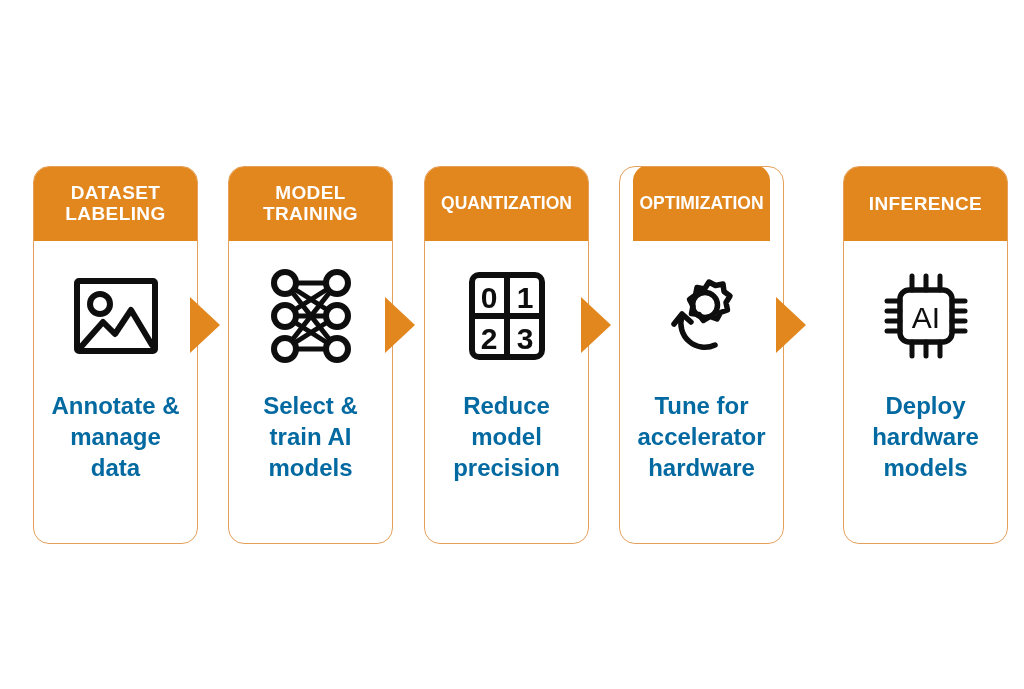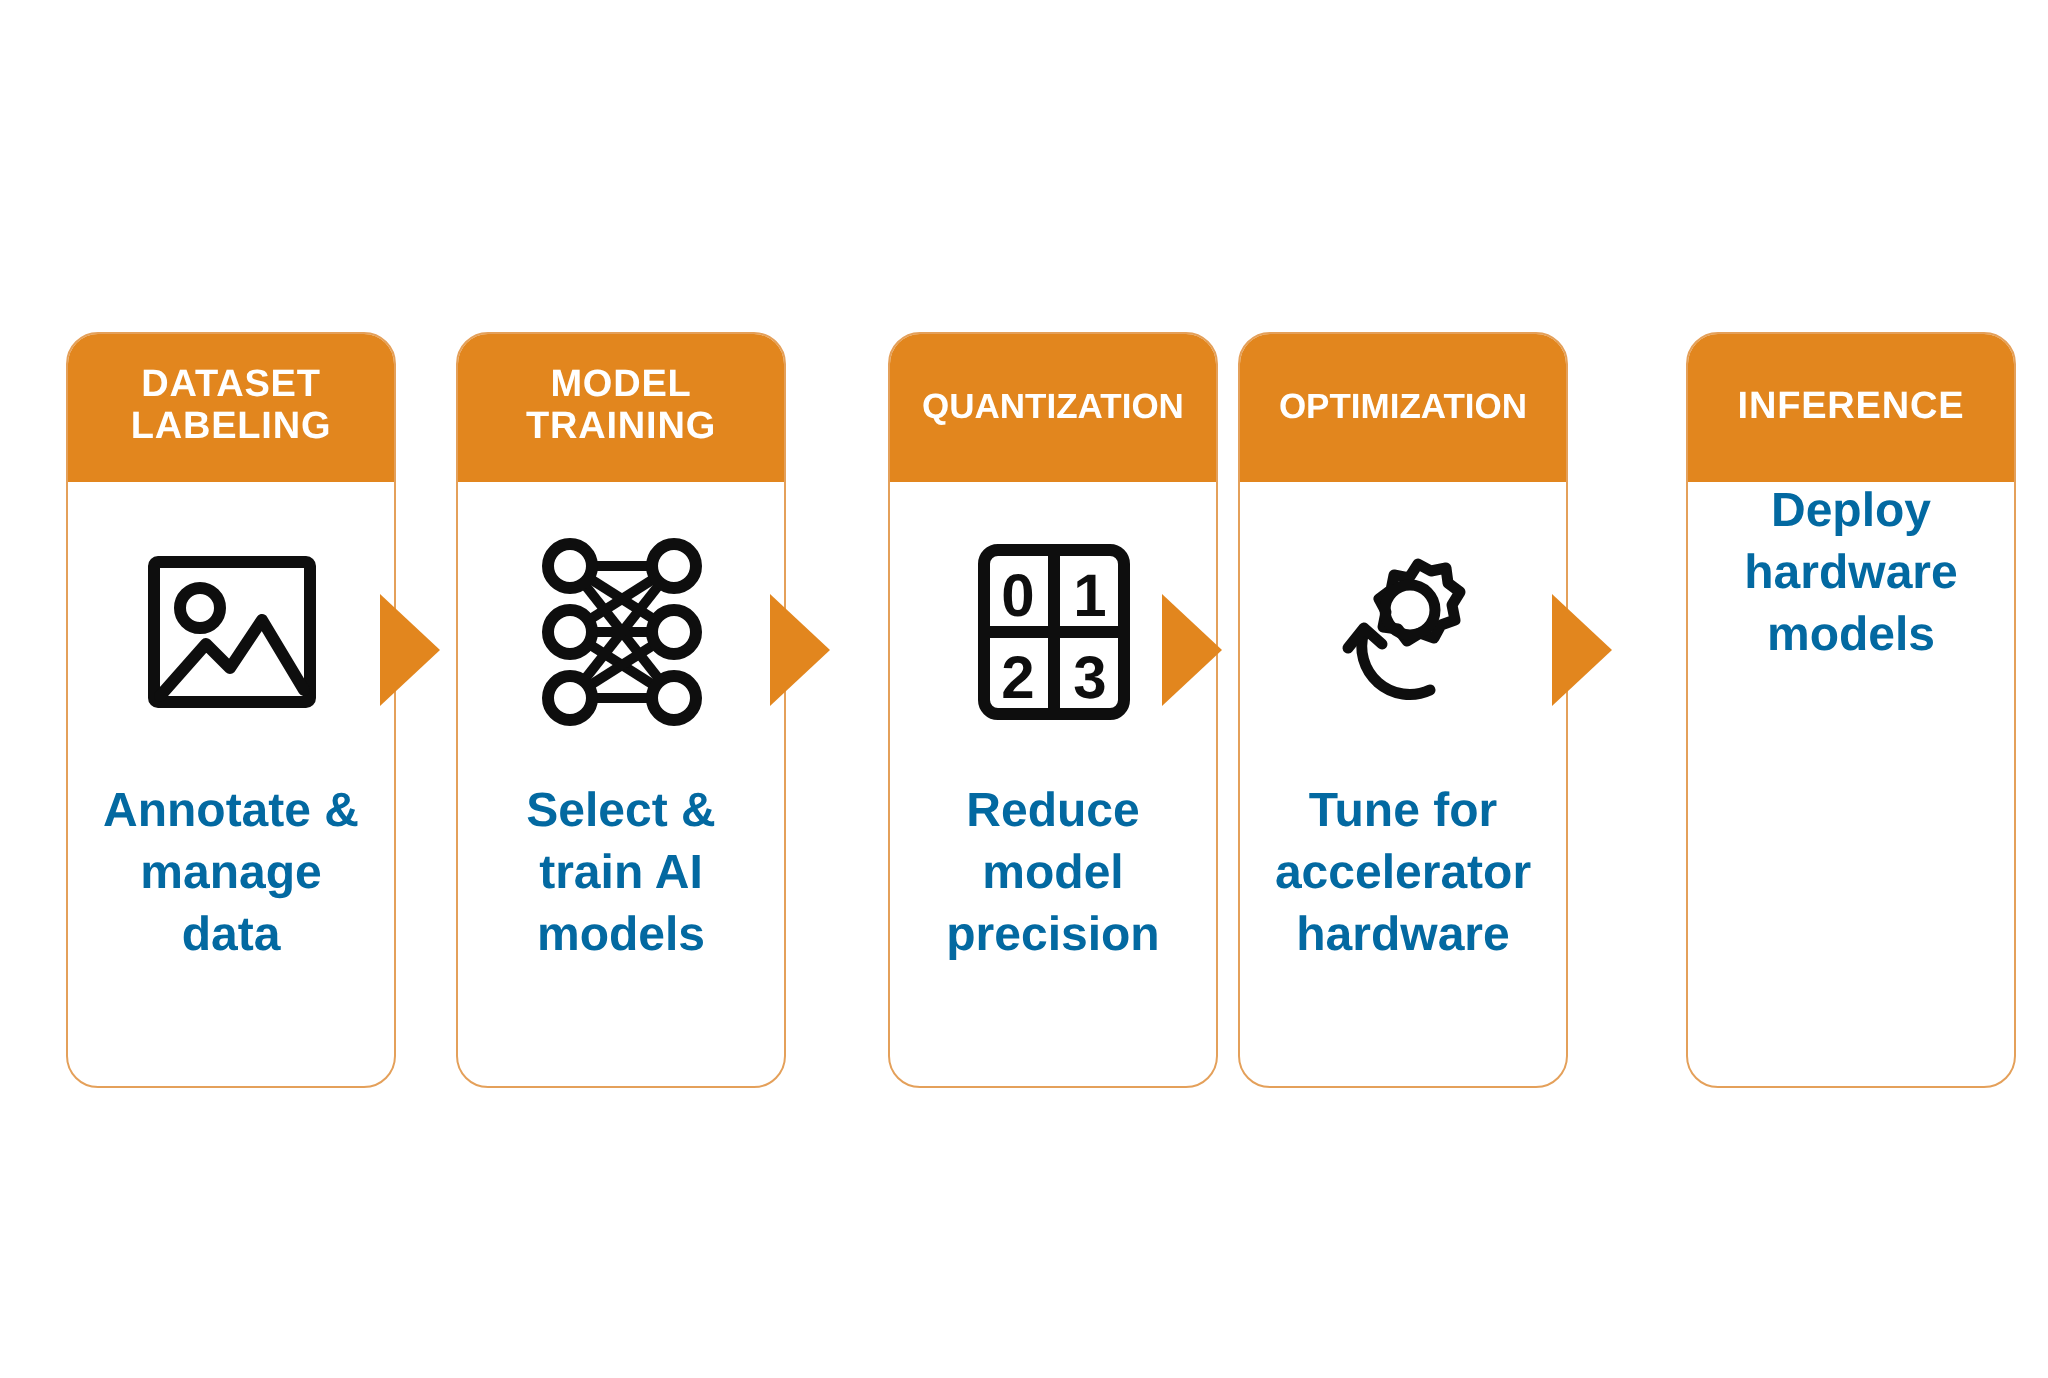--- a/index.html
+++ b/index.html
@@ -33,22 +33,22 @@
     border-radius: 16px;
     box-sizing: border-box;
     display: flex;
     flex-direction: column;
     align-items: stretch;
     overflow: hidden;
   }
 
   .stage-1 { left: 33px; }
   .stage-2 { left: 228px; }
-  .stage-3 { left: 444px; }
-  .stage-4 { left: 619px; }
+  .stage-3 { left: 424px; }
+  .stage-4 { left: 619px; align-items: center; }
   .stage-5 { left: 815px; margin-left: 28px; }
 
   .stage-header {
     background: #E2861E;
     height: 76px;
     margin: -1.6px -1.6px 0 -1.6px;
     border-radius: 16px 16px 0 0;
     display: flex;
     align-items: center;
     justify-content: center;
@@ -201,20 +201,42 @@
     </div>
     <div class="stage-caption">Tune for
 accelerator
 hardware</div>
   </div>
 
   <div class="stage stage-5">
     <div class="stage-header">
       <div class="stage-title">INFERENCE</div>
     </div>
+    <div class="stage-icon">
+      <svg width="98" height="98" viewBox="0 0 98 98" fill="none" stroke="#0E0E0E" stroke-width="5.5" stroke-linecap="round">
+        <rect x="23" y="23" width="52" height="52" rx="9"></rect>
+        <g stroke-width="5">
+          <line x1="35" y1="23" x2="35" y2="9"></line>
+          <line x1="49" y1="23" x2="49" y2="9"></line>
+          <line x1="63" y1="23" x2="63" y2="9"></line>
+          <line x1="35" y1="75" x2="35" y2="89"></line>
+          <line x1="49" y1="75" x2="49" y2="89"></line>
+          <line x1="63" y1="75" x2="63" y2="89"></line>
+          <line x1="23" y1="34" x2="10" y2="34"></line>
+          <line x1="23" y1="44" x2="10" y2="44"></line>
+          <line x1="23" y1="54" x2="10" y2="54"></line>
+          <line x1="23" y1="64" x2="10" y2="64"></line>
+          <line x1="75" y1="34" x2="88" y2="34"></line>
+          <line x1="75" y1="44" x2="88" y2="44"></line>
+          <line x1="75" y1="54" x2="88" y2="54"></line>
+          <line x1="75" y1="64" x2="88" y2="64"></line>
+        </g>
+        <text x="49" y="61" font-family="'Liberation Sans', sans-serif" font-size="30" fill="#0E0E0E" stroke="none" text-anchor="middle">AI</text>
+      </svg>
+    </div>
     <div class="stage-caption">Deploy
 hardware
 models</div>
   </div>
 
   <div class="arrow arrow-1">
     <svg width="32" height="56" viewBox="0 0 32 56">
         <polygon points="0,0 30,28 0,56" fill="#E2861E"></polygon>
       </svg>
   </div>

